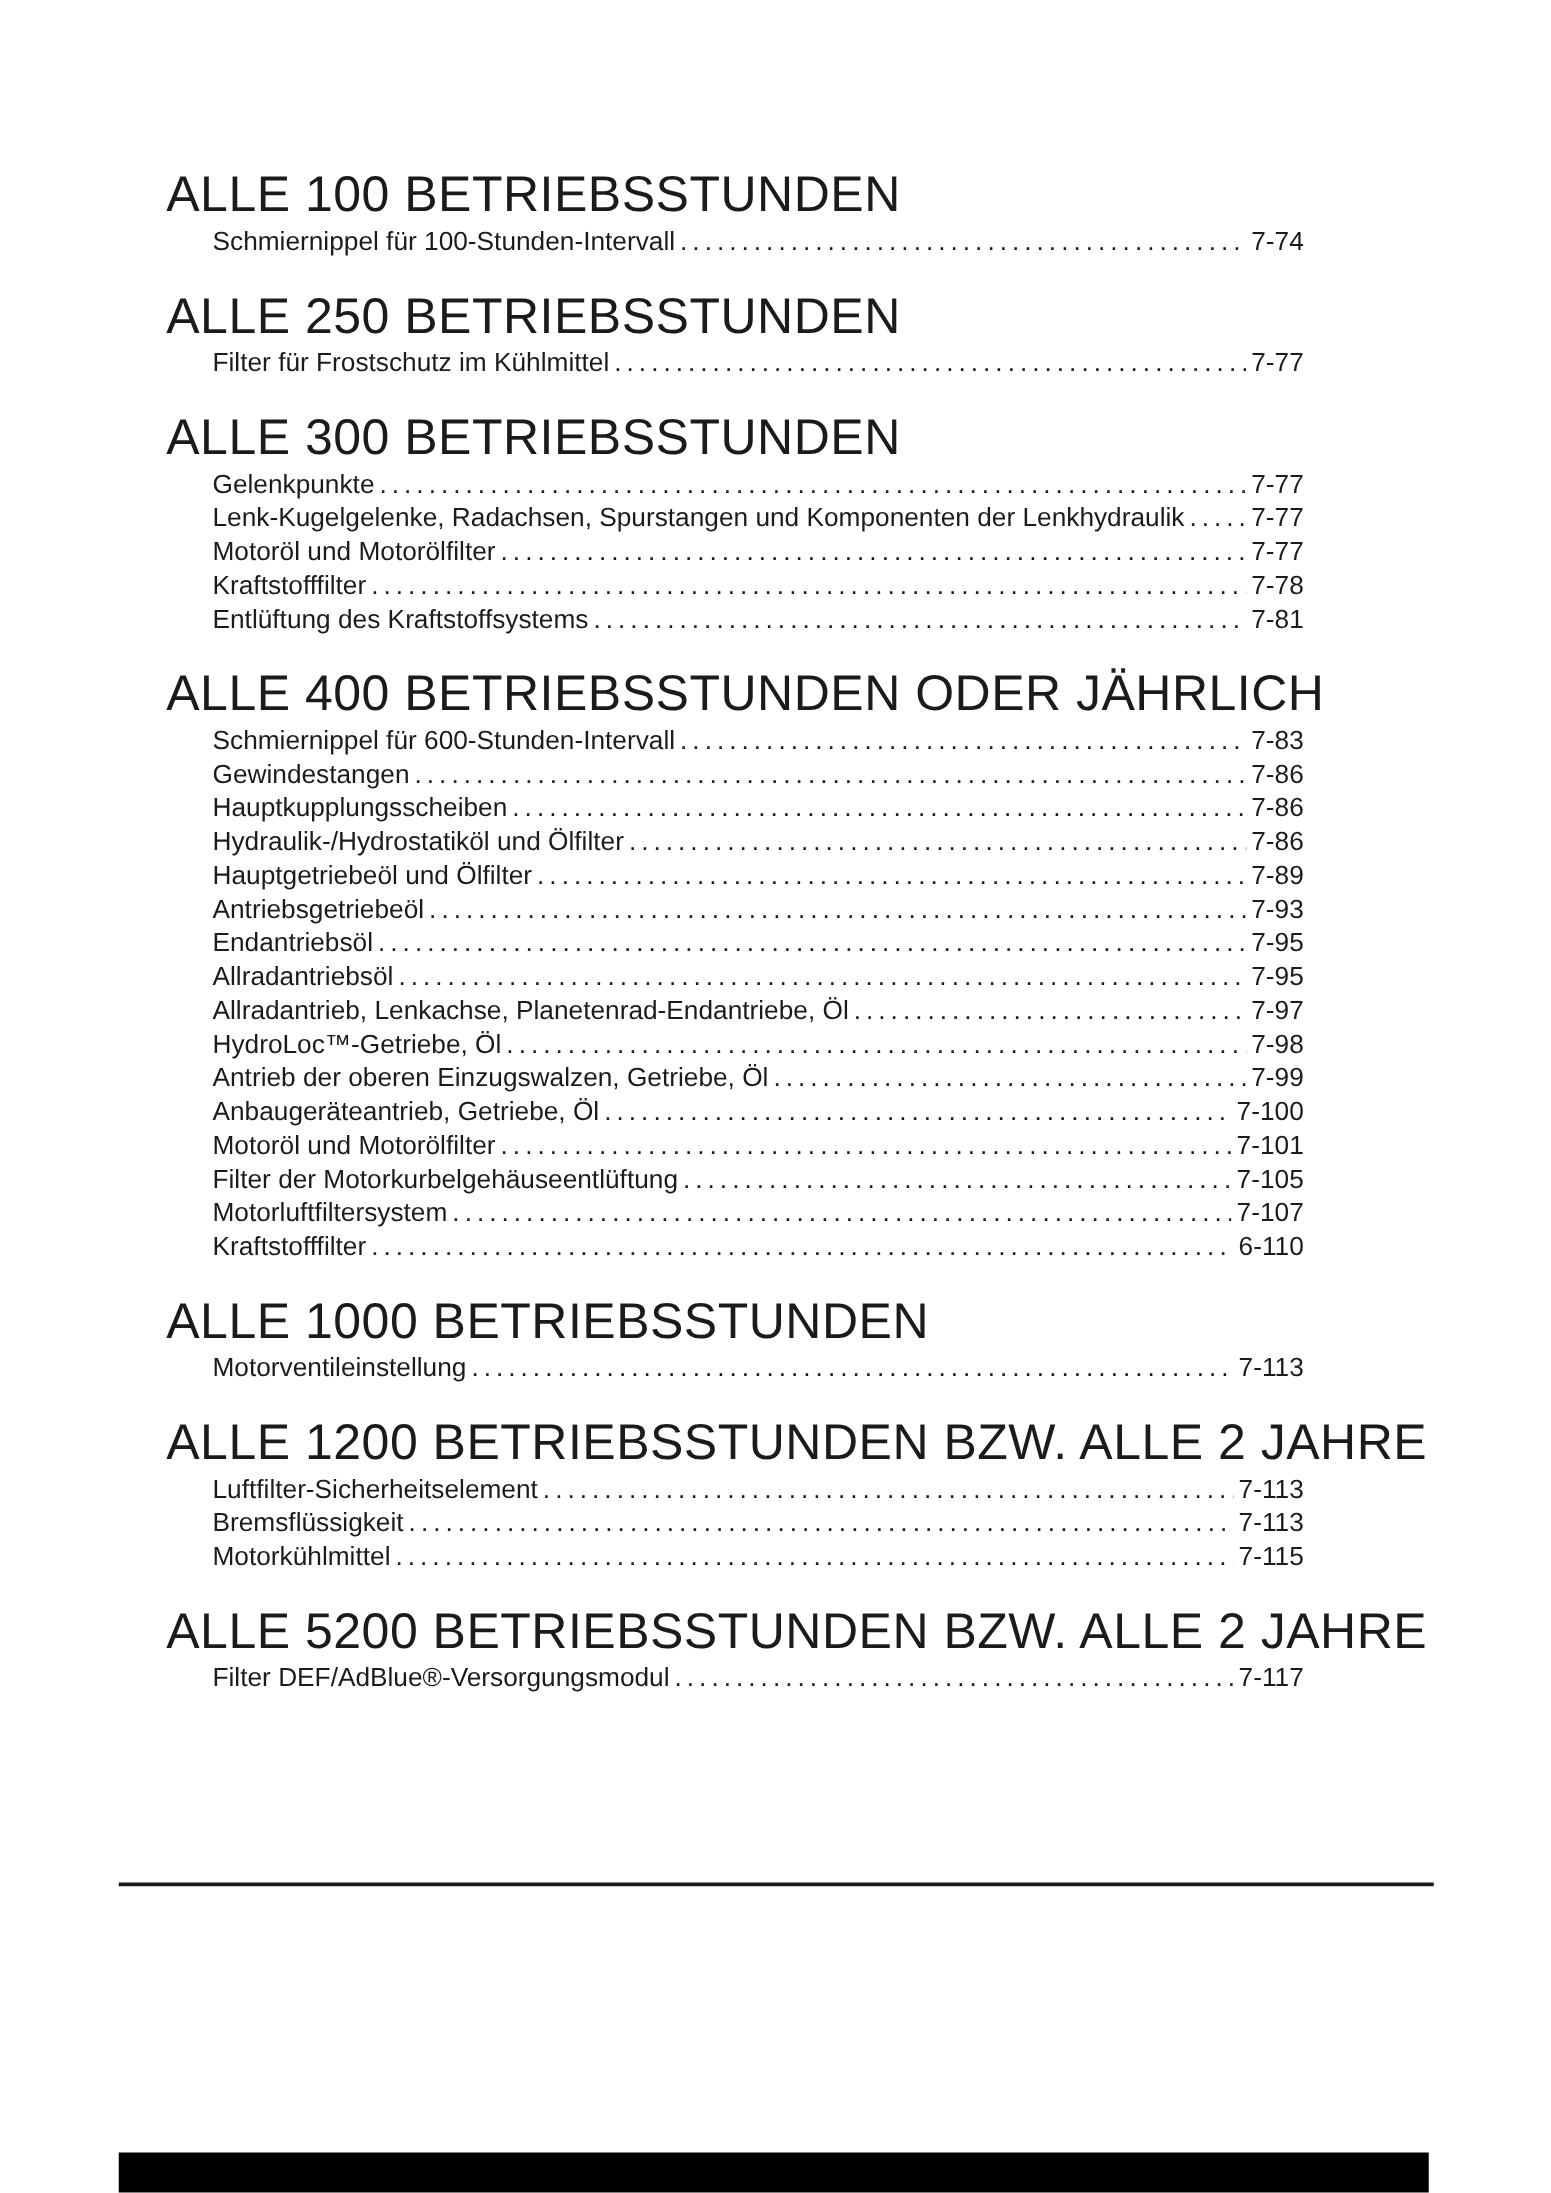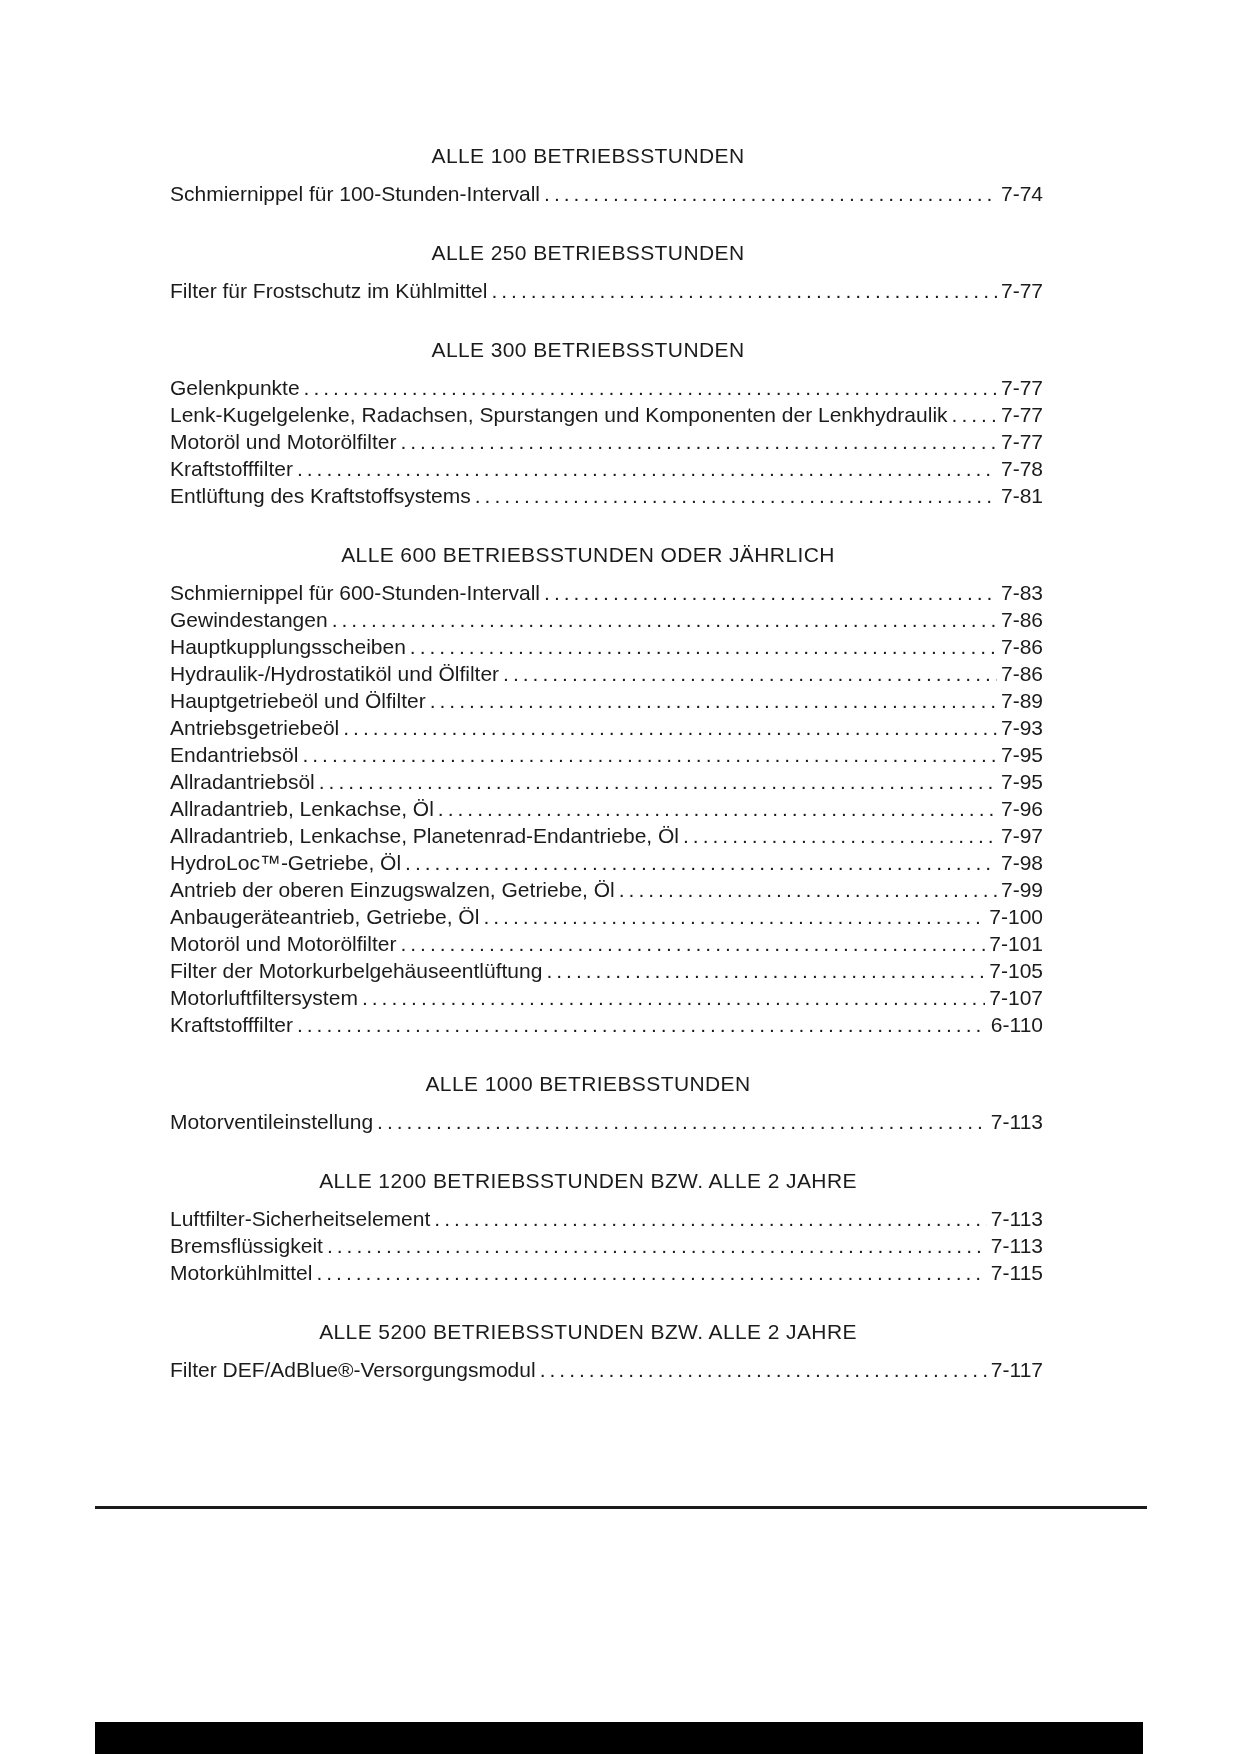--- a/index.html
+++ b/index.html
@@ -22,27 +22,26 @@
     height: 1754px;
     background: #ffffff;
   }
   #toc {
     position: absolute;
     top: 140px;
     left: 133px;
     right: 198px;
   }
   .heading {
-    font-size: 21px;
+    font-size: 40px;
     line-height: 32px;
     font-weight: 400;
     letter-spacing: 0.4px;
     margin: 30px 0 8px 0;
     white-space: nowrap;
-    text-align: center;
   }
   .heading.first {
     margin-top: 0;
   }
   .entries {
     margin-left: 37px;
   }
   .entry {
     display: flex;
     align-items: baseline;
@@ -129,21 +128,21 @@
           <span class="title">Kraftstofffilter</span>
           <span class="leader"></span>
           <span class="pagenum">7-78</span>
         </div>
         <div class="entry">
           <span class="title">Entlüftung des Kraftstoffsystems</span>
           <span class="leader"></span>
           <span class="pagenum">7-81</span>
         </div>
       </div>
-      <div class="heading">ALLE 600 BETRIEBSSTUNDEN ODER JÄHRLICH</div>
+      <div class="heading">ALLE 400 BETRIEBSSTUNDEN ODER JÄHRLICH</div>
       <div class="entries">
         <div class="entry">
           <span class="title">Schmiernippel für 600-Stunden-Intervall</span>
           <span class="leader"></span>
           <span class="pagenum">7-83</span>
         </div>
         <div class="entry">
           <span class="title">Gewindestangen</span>
           <span class="leader"></span>
           <span class="pagenum">7-86</span>
@@ -170,25 +169,20 @@
         </div>
         <div class="entry">
           <span class="title">Endantriebsöl</span>
           <span class="leader"></span>
           <span class="pagenum">7-95</span>
         </div>
         <div class="entry">
           <span class="title">Allradantriebsöl</span>
           <span class="leader"></span>
           <span class="pagenum">7-95</span>
-        </div>
-        <div class="entry">
-          <span class="title">Allradantrieb, Lenkachse, Öl</span>
-          <span class="leader"></span>
-          <span class="pagenum">7-96</span>
         </div>
         <div class="entry">
           <span class="title">Allradantrieb, Lenkachse, Planetenrad-Endantriebe, Öl</span>
           <span class="leader"></span>
           <span class="pagenum">7-97</span>
         </div>
         <div class="entry">
           <span class="title">HydroLoc™-Getriebe, Öl</span>
           <span class="leader"></span>
           <span class="pagenum">7-98</span>

